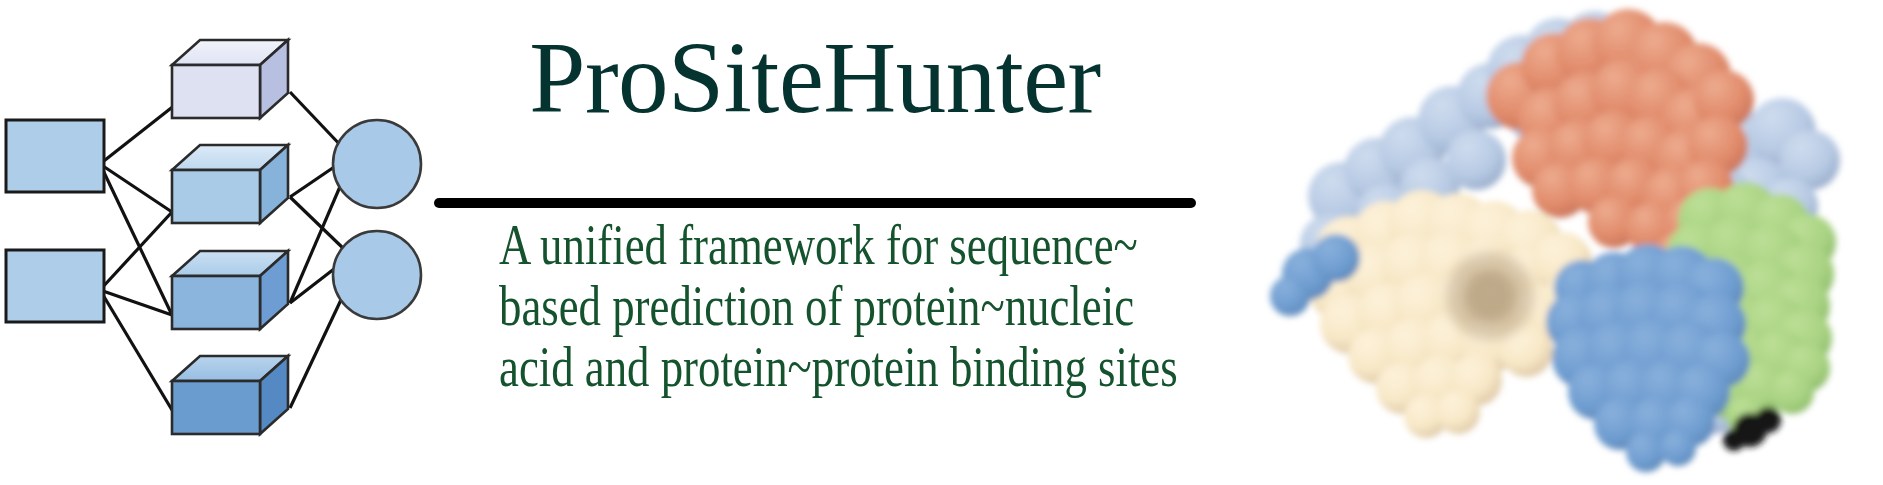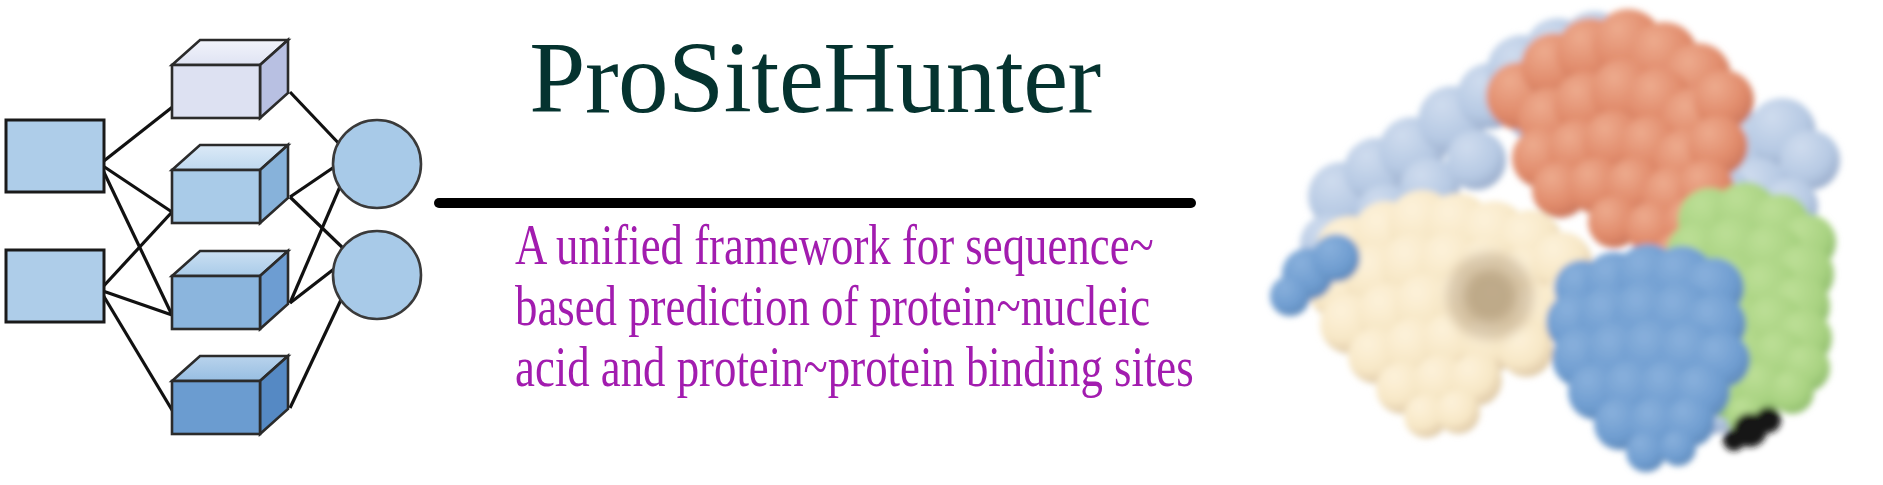--- a/index.html
+++ b/index.html
@@ -31,23 +31,23 @@
     font-weight:400;
     letter-spacing:-0.5px;
     color:#05332f;
     white-space:nowrap;
   }
   #divider{
     position:absolute;left:14px;top:198px;width:762px;height:10px;
     background:#000000;border-radius:5px;
   }
   #subtitle{
-    position:absolute;left:16px;top:215px;width:790px;
+    position:absolute;left:0;top:215px;width:790px;
     text-align:left;
-    color:#a21caf;
+    color:#14532d;
   }
   .sub-line{
     font-family:"Liberation Serif", serif;
     font-size:56px;
     line-height:61px;
     font-weight:400;
     transform:scaleX(0.80);
     transform-origin:center center;
     white-space:nowrap;
   }

